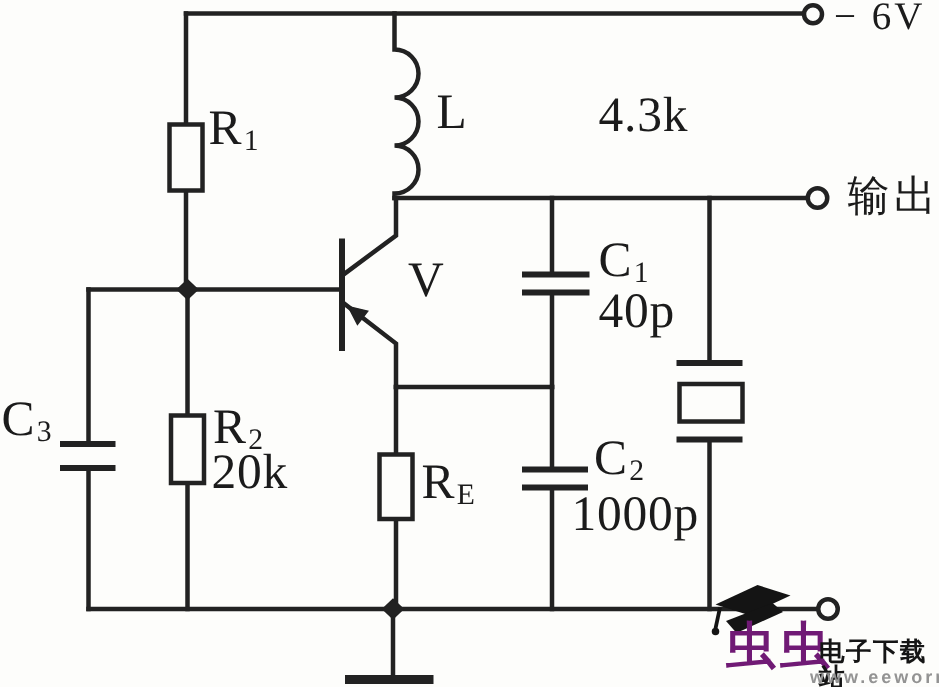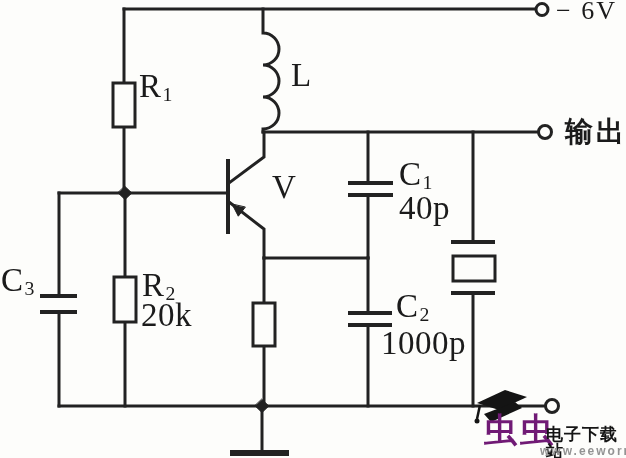--- a/index.html
+++ b/index.html
@@ -27,21 +27,21 @@
     margin-left:1px;
   }
   .term-lbl{
     position:absolute;
     font-family:"Liberation Serif", serif;
     line-height:1;
     color:#1b1b1b;
     white-space:nowrap;
   }
   .power-lbl{font-size:26px;letter-spacing:2px;}
-  .output-lbl{font-size:28px;font-weight:bold;letter-spacing:3px;}
+  .output-lbl{font-size:28px;font-weight:normal;letter-spacing:3px;}
   .wm-logo{
     position:absolute;
     font-family:"Liberation Sans", sans-serif;
     font-size:33px;font-weight:bold;
     color:#701a75;
     letter-spacing:3px;
     line-height:1;
   }
   .wm-site{
     position:absolute;
@@ -137,36 +137,38 @@
     <g fill="#141414" stroke="none">
       <polygon points="477,403 505,390 527,397 499,410"></polygon>
       <polygon points="484,414 515,402 522,408 491,422"></polygon>
       <path d="M480,405 L477,419" stroke="#141414" stroke-width="2.5" fill="none"></path>
       <circle cx="477" cy="421" r="2.5"></circle>
     </g>
   </svg>
 
   <div class="lbl" style="left:139px;top:70px"><span>R</span><span class="sub">1</span></div>
 
+  <div class="lbl" style="left:399px;top:61px">4.3k</div>
 
   <div class="lbl" style="left:291px;top:59px">L</div>
   <div class="lbl" style="left:272px;top:171px">V</div>
 
   <div class="lbl" style="left:399px;top:158px"><span>C</span><span class="sub">1</span></div>
   <div class="lbl" style="left:399px;top:192px">40p</div>
 
 
   <div class="lbl" style="left:396px;top:290px"><span>C</span><span class="sub">2</span></div>
   <div class="lbl" style="left:381px;top:327px">1000p</div>
 
   <div class="lbl" style="left:1px;top:264px"><span>C</span><span class="sub">3</span></div>
 
   <div class="lbl" style="left:142px;top:269px"><span>R</span><span class="sub">2</span></div>
   <div class="lbl" style="left:141px;top:299px">20k</div>
 
+  <div class="lbl" style="left:281px;top:306px"><span>R</span><span class="sub">E</span></div>
 
   <div class="term-lbl power-lbl" style="left:556px;top:-2px">− 6V</div>
   <div class="term-lbl output-lbl" style="left:565px;top:118px">输出</div>
 
   <div class="wm-logo" style="left:484px;top:413px">虫虫</div>
   <div class="wm-site" style="left:546px;top:426px">电子下载站</div>
   <div class="wm-url" style="left:540px;top:445px">www.eeworm.com</div>
 
 </div>
 

